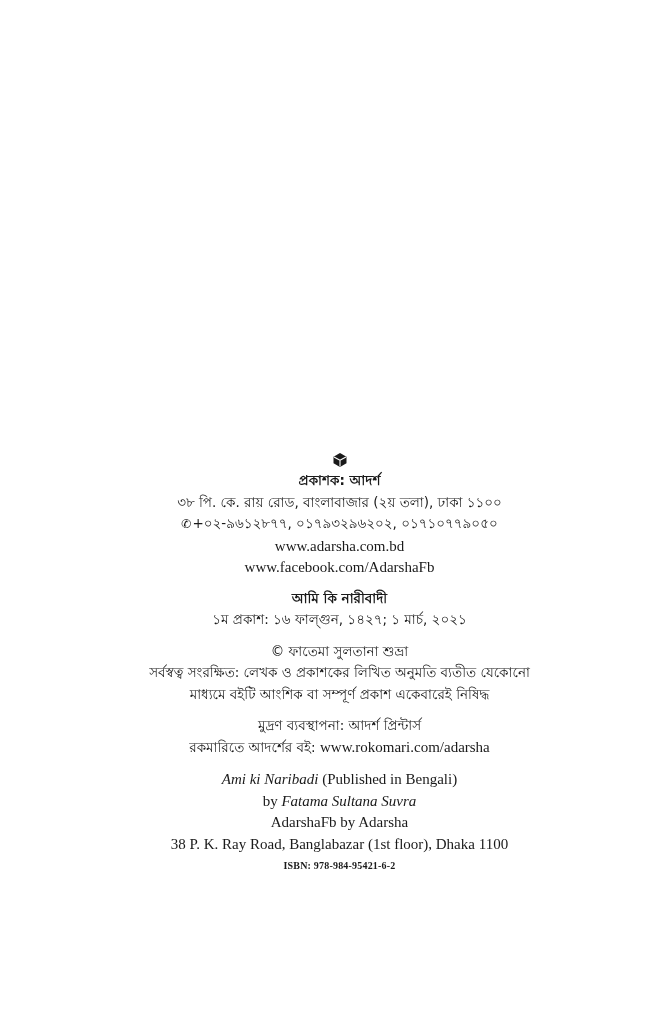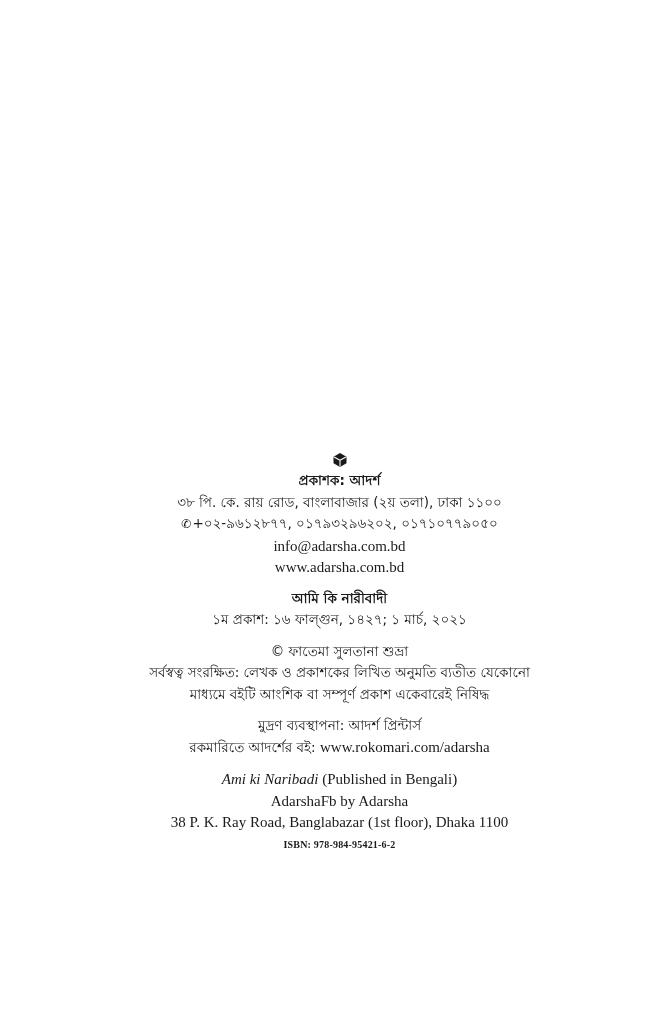--- a/index.html
+++ b/index.html
@@ -49,30 +49,31 @@
   <svg class="logo" viewBox="0 0 16 16">
     <polygon points="8,1 14.5,4.7 14.5,11.3 8,15 1.5,11.3 1.5,4.7" fill="#1a1a1a"></polygon>
     <polyline points="8,8.2 8,14.6" stroke="#ffffff" stroke-width="1.1" fill="none"></polyline>
     <polyline points="8,8.2 2,4.9" stroke="#ffffff" stroke-width="1.1" fill="none"></polyline>
     <polyline points="8,8.2 14,4.9" stroke="#ffffff" stroke-width="1.1" fill="none"></polyline>
   </svg>
 
   <span class="line bn bold">প্রকাশক: আদর্শ</span>
   <span class="line bn">৩৮ পি. কে. রায় রোড, বাংলাবাজার (২য় তলা), ঢাকা ১১০০</span>
   <span class="line bn"><span class="phone-icon">✆</span><span>+০২-৯৬১২৮৭৭, ০১৭৯৩২৯৬২০২, ০১৭১০৭৭৯০৫০</span></span>
-  <span class="line en">info@adarsha.com.bd</span>
   <span class="line en">www.adarsha.com.bd</span>
+  <span class="line en">www.facebook.com/AdarshaFb</span>
 
   <span class="line bn bold gap-s">আমি কি নারীবাদী</span>
   <span class="line bn">১ম প্রকাশ: ১৬ ফাল্গুন, ১৪২৭; ১ মার্চ, ২০২১</span>
 
   <span class="line bn gap-m">© ফাতেমা সুলতানা শুভ্রা</span>
   <span class="line bn">সর্বস্বত্ব সংরক্ষিত: লেখক ও প্রকাশকের লিখিত অনুমতি ব্যতীত যেকোনো</span>
   <span class="line bn">মাধ্যমে বইটি আংশিক বা সম্পূর্ণ প্রকাশ একেবারেই নিষিদ্ধ</span>
 
   <span class="line bn gap-m">মুদ্রণ ব্যবস্থাপনা: আদর্শ প্রিন্টার্স</span>
   <span class="line"><span class="bn">রকমারিতে আদর্শের বই: </span><span class="en">www.rokomari.com/adarsha</span></span>
 
   <span class="line en gap-l"><span class="it">Ami ki Naribadi</span><span> (Published in Bengali)</span></span>
+  <span class="line en"><span>by </span><span class="it">Fatama Sultana Suvra</span></span>
   <span class="line en">AdarshaFb by Adarsha</span>
   <span class="line en">38 P. K. Ray Road, Banglabazar (1st floor), Dhaka 1100</span>
   <span class="line isbn">ISBN: 978-984-95421-6-2</span>
 </div>
 
 </body></html>

